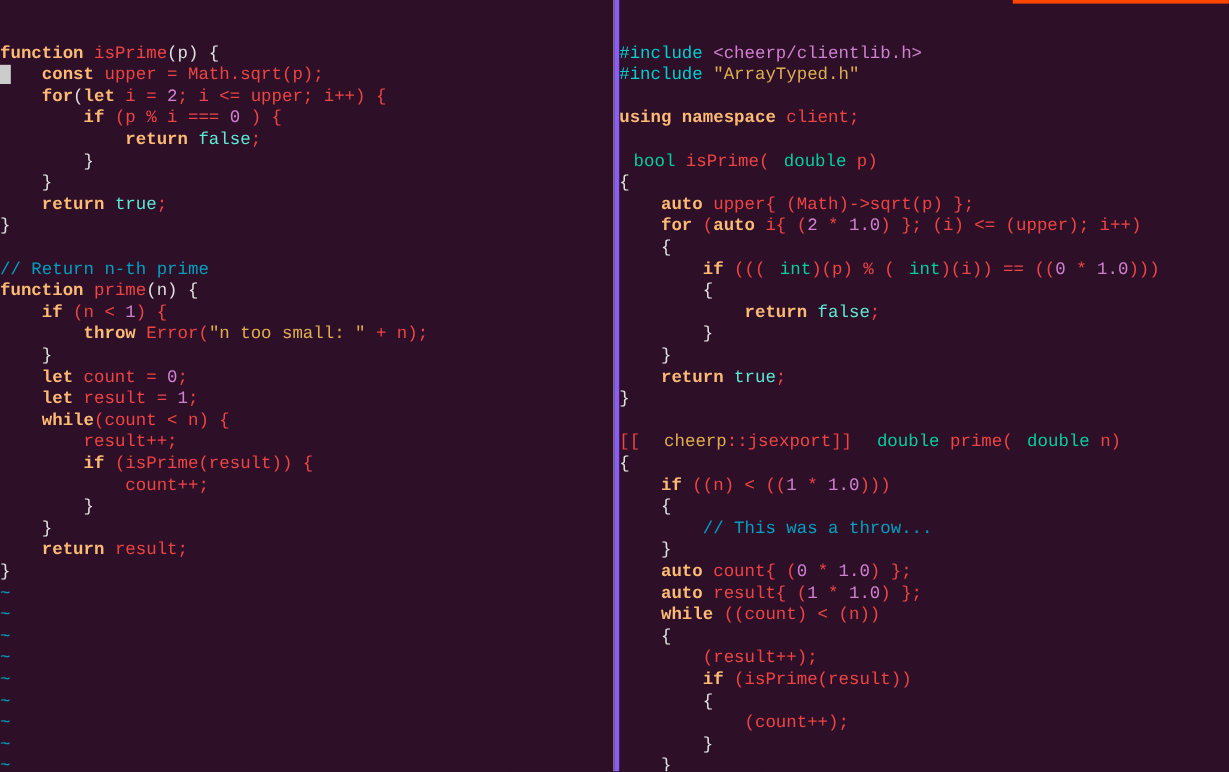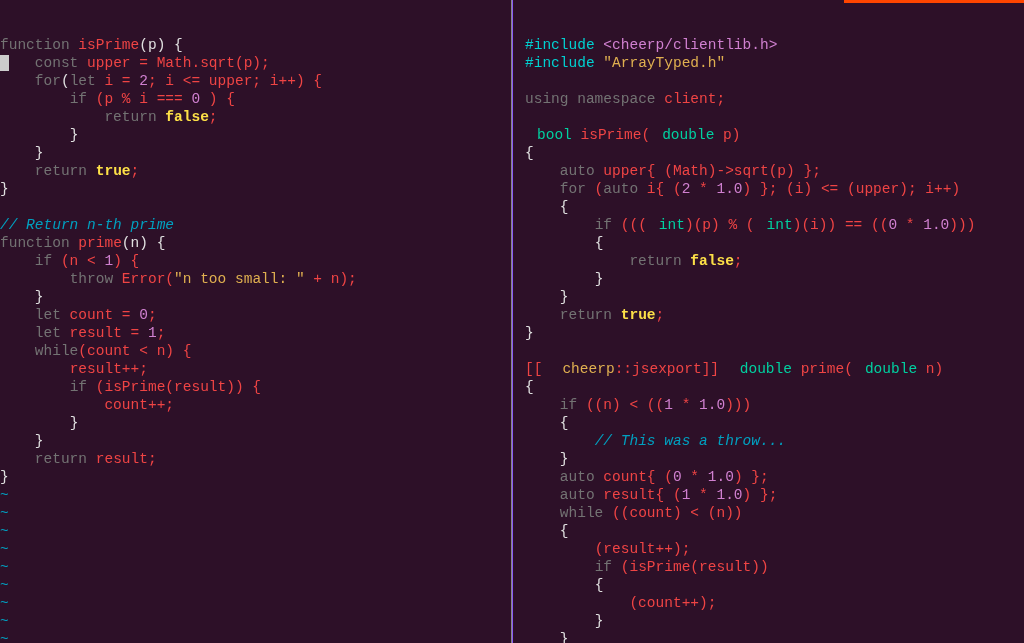--- a/index.html
+++ b/index.html
@@ -28,43 +28,43 @@
     overflow: hidden;
     position: relative;
     white-space: pre;
   }
   .pane-left {
     width: 512px;
     border-right: 1px solid #888;
   }
   .pane-right {
     width: 512px;
-    border-left: 1px solid #8b5cf6;
-    padding-left: 12px;
+    border-left: 4px solid #8b5cf6;
+    padding-left: 0;
   }
   .cursor-block {
     display: inline-block;
     width: 9px;
     height: 16px;
     background: #ccc;
     vertical-align: middle;
     margin-right: -9px;
   }
   .code-line { min-height: 18px; }
   .tilde-line { color: #00a0c0; }
 
   
-  .kw    { color: #737373; font-weight: normal; }                        
+  .kw    { color: #fdba74; font-weight: bold; }                        
   .type  { color: #00d0a0; margin-left: 12px; }
   .paren { color: #e0e0e0; }
   .id    { color: #ef4444; }
   .num   { color: #d080d0; }                        
   .str   { color: #e0b050; }                        
-  .bool  { color: #fde047; font-weight: bold; }
-  .cmt   { color: #00a0c0; font-style: italic; }                        
+  .bool  { color: #5eead4; }
+  .cmt   { color: #00a0c0; }                        
   .inc   { color: #00d0d0; }
   .incp  { color: #d080d0; }
   .attr  { color: #e0b050; margin-left: 20px; }
 </style>
 </head>
 <body>
 
 <div class="tab-bar"></div>
 
 <div class="pane pane-left">

